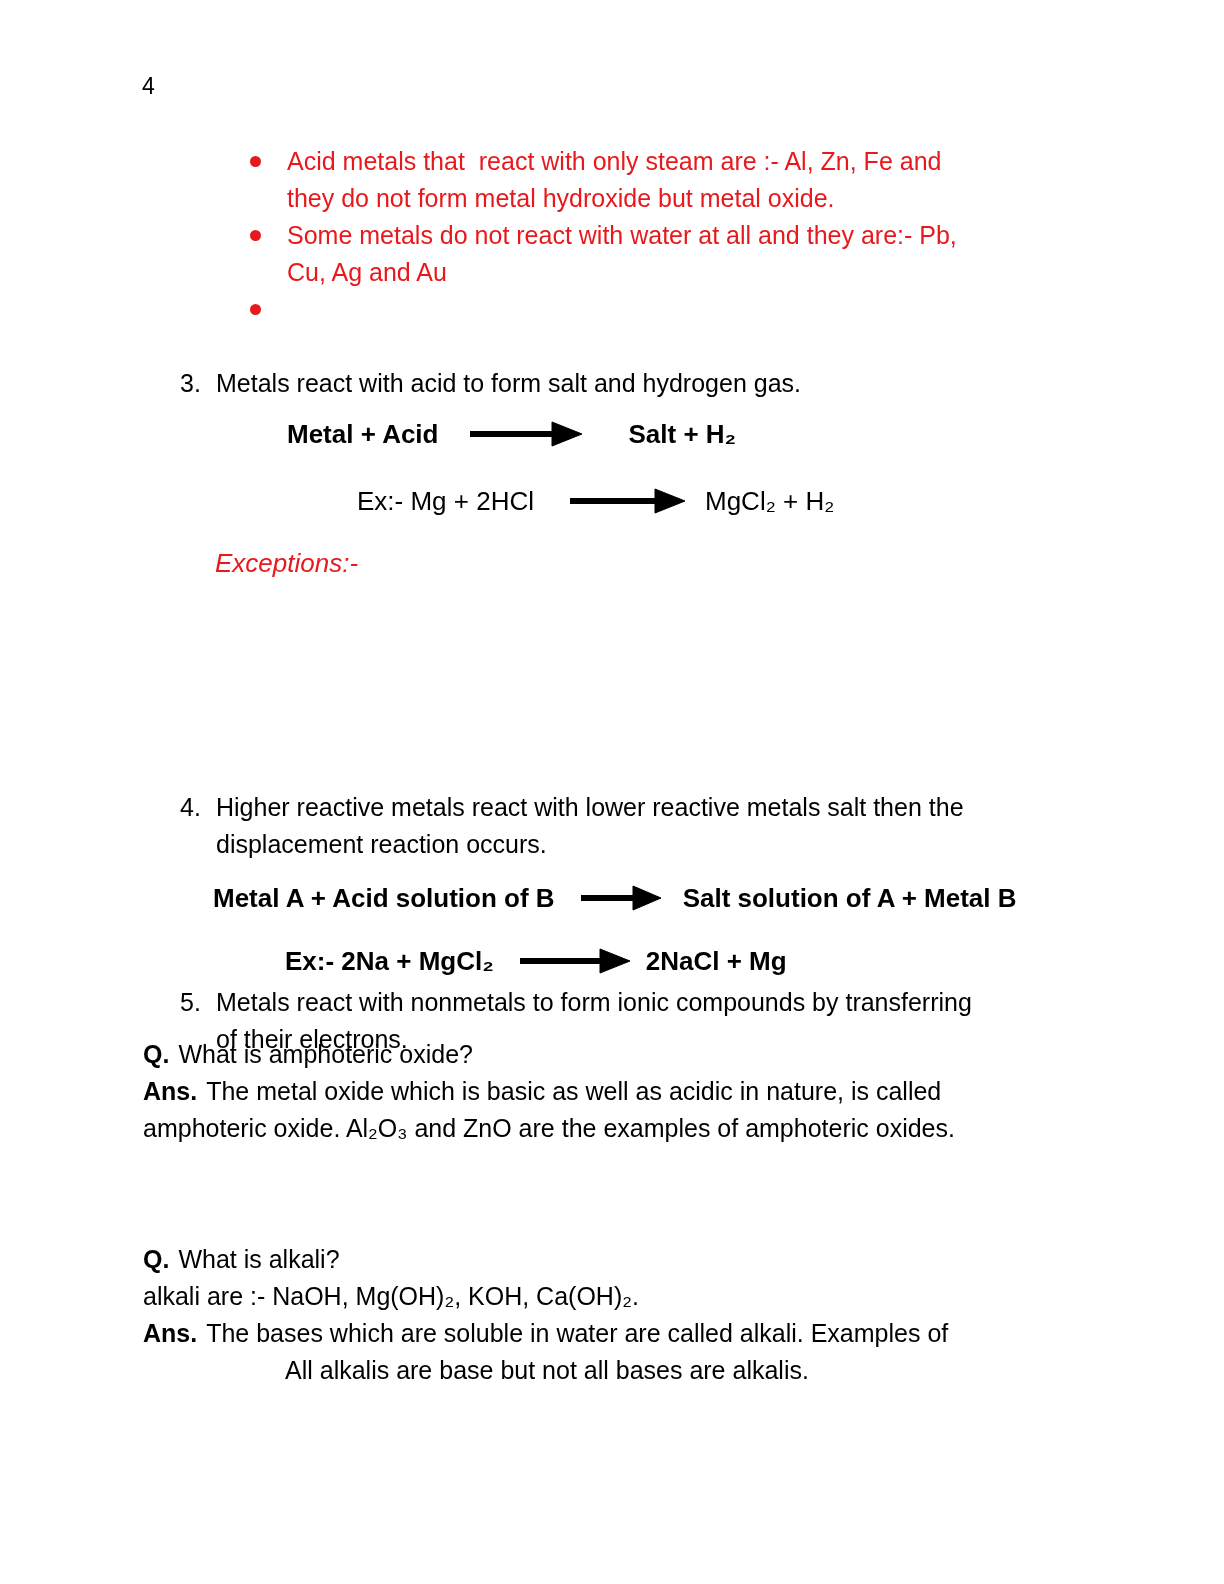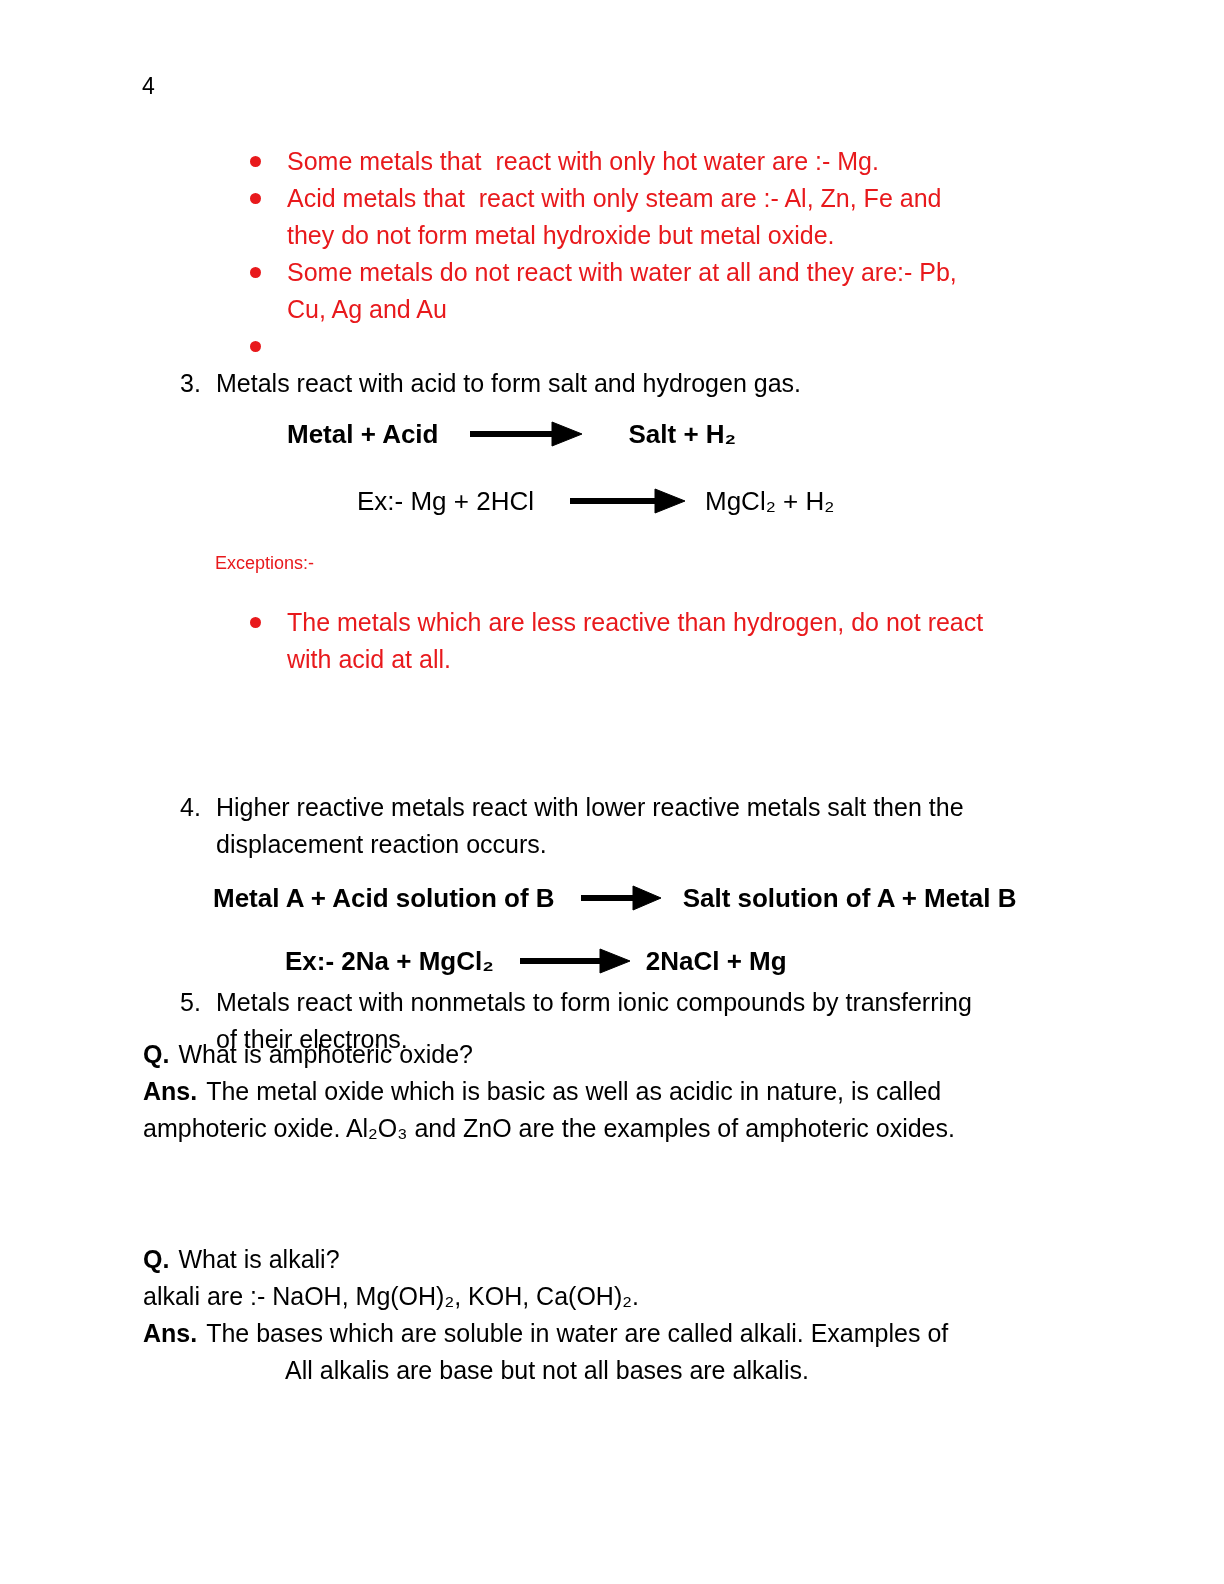--- a/index.html
+++ b/index.html
@@ -39,40 +39,34 @@
   .numitem { display: flex; align-items: flex-start; }
   .num { font-size: 25px; line-height: 37px; width: 36px; flex: 0 0 auto; }
 
   
   .eq { display: flex; align-items: center; height: 34px; }
   .eq .eqt { font-size: 26px; white-space: pre; }
   .eq.boldeq .eqt { font-weight: bold; }
   .arrow { display: block; }
   .arrow line, .arrow polygon { stroke: #000; fill: #000; }
 
-  .exch { font-size: 18px; line-height: 32px; }
+  .exch { font-size: 26px; line-height: 32px; font-style: italic; }
 
   
   .lbl { font-weight: bold; margin-right: 9px; }
   .qa .tline { max-width: 1010px; }
 </style>
 </head>
 <body>
 
 <div class="page">
 
   <div class="abs pagenum" style="left:142px; top:72px">4</div>
 
   <div class="abs" style="left:250px; top:143px; width:790px">
-    <div class="bitem">
-      <span class="dot"></span>
-      <div class="lines">
-        <div class="tline red">Some metals that  react with only hot water are :- Mg.</div>
-      </div>
-    </div>
     <div class="bitem">
       <span class="dot"></span>
       <div class="lines">
         <div class="tline red">Acid metals that  react with only steam are :- Al, Zn, Fe and</div>
         <div class="tline red">they do not form metal hydroxide but metal oxide.</div>
       </div>
     </div>
     <div class="bitem">
       <span class="dot"></span>
       <div class="lines">
@@ -109,27 +103,20 @@
     <svg class="arrow" style="margin:0 20px 0 36px" width="115" height="26" viewBox="0 0 115 26">
       <line x1="0" y1="13" x2="89" y2="13" stroke-width="6"></line>
       <polygon points="85,1 115,13 85,25"></polygon>
     </svg>
     <span class="eqt">MgCl₂ + H₂</span>
   </div>
 
   <div class="abs exch red" style="left:215px; top:547px">Exceptions:-</div>
 
   <div class="abs" style="left:250px; top:604px; width:830px">
-    <div class="bitem">
-      <span class="dot"></span>
-      <div class="lines">
-        <div class="tline red">The metals which are less reactive than hydrogen, do not react</div>
-        <div class="tline red">with acid at all.</div>
-      </div>
-    </div>
   </div>
 
   <div class="abs numitem" style="left:180px; top:789px; width:940px">
     <span class="num">4.</span>
     <div class="lines">
       <div class="tline">Higher reactive metals react with lower reactive metals salt then the</div>
       <div class="tline">displacement reaction occurs.</div>
     </div>
   </div>
 

